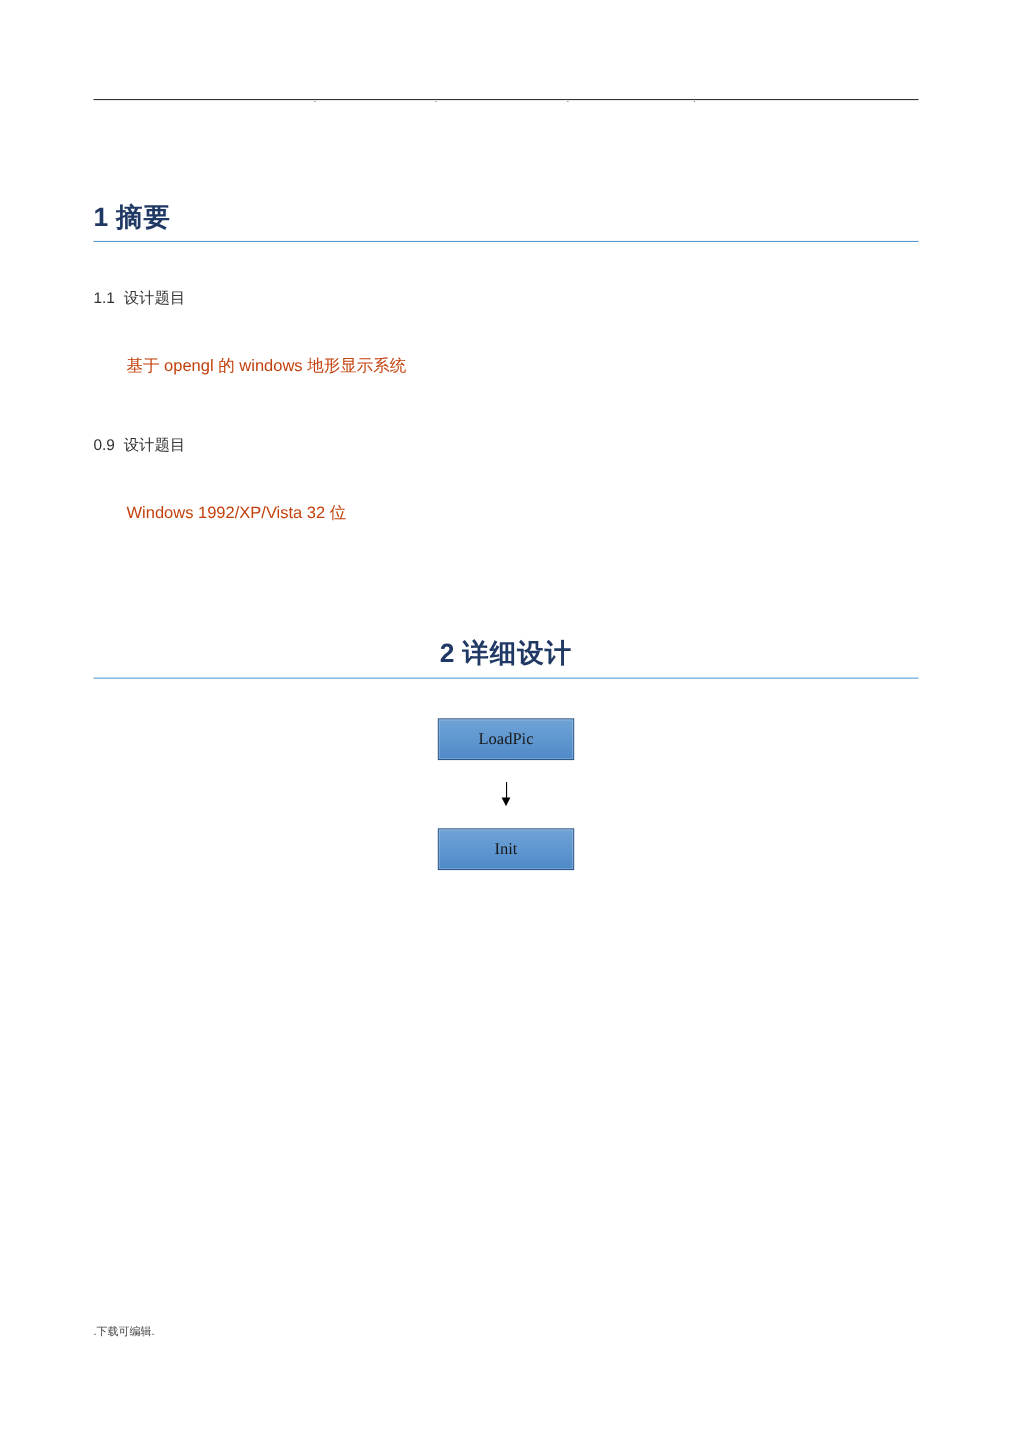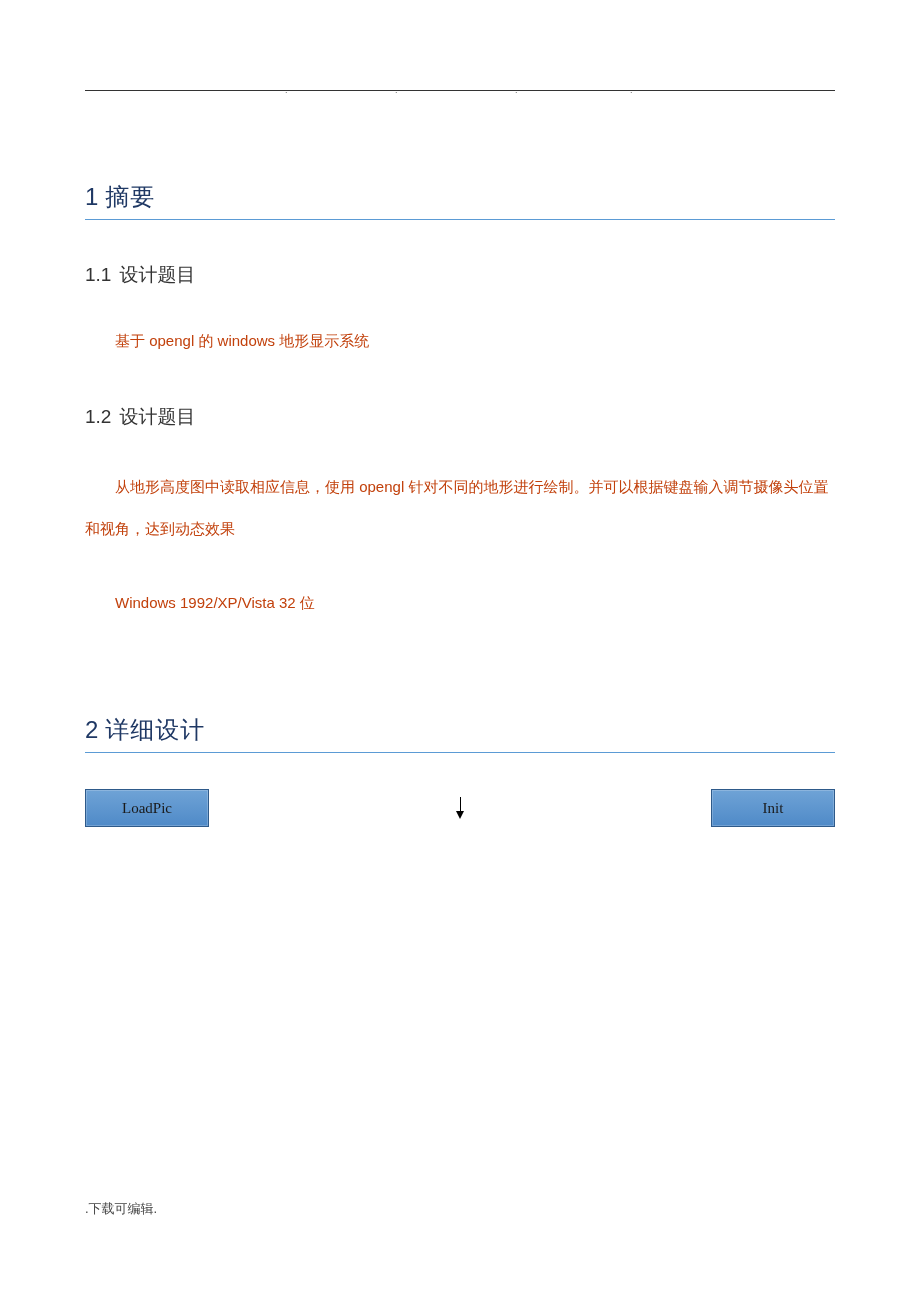--- a/index.html
+++ b/index.html
@@ -27,50 +27,49 @@
     height: 4px;
     font-size: 9px;
     color: #666;
   }
   .top-dots span {
     position: absolute;
     top: 0;
   }
   .h1 {
     font-size: 24px;
-    font-weight: normal;
+    font-weight: bold;
     color: #1f3864;
     margin-top: 90px;
     padding-bottom: 6px;
     border-bottom: 1px solid #5b9bd5;
     letter-spacing: 1px;
   }
   .h1 .num { margin-right: 6px; }
   .h2 {
-    font-size: 19px;
+    font-size: 14px;
     color: #333;
     margin-top: 42px;
     font-weight: normal;
   }
   .h2 .num { margin-right: 8px; }
   .body-text {
     font-size: 15px;
     color: #c2410c;
     margin-top: 40px;
     line-height: 2.8;
     text-indent: 2em;
   }
   .body-text.short { margin-top: 32px; padding-left: 2em; text-indent: 0; }
   .flowchart {
     margin-top: 36px;
     display: flex;
-    flex-direction: row;
+    flex-direction: column;
     align-items: center;
     gap: 20px;
-    justify-content: space-between;
   }
   .flow-box {
     width: 124px;
     height: 38px;
     background: linear-gradient(#6fa3d6, #4f8ac8);
     border: 1px solid #2e5a8a;
     display: flex;
     align-items: center;
     justify-content: center;
     font-family: "Times New Roman", serif;
@@ -99,21 +98,21 @@
     height: 0;
     margin-left: -4px;
     border-left: 4px solid transparent;
     border-right: 4px solid transparent;
     border-top: 8px solid #000;
   }
   .footer {
     position: absolute;
     left: 85px;
     bottom: 84px;
-    font-size: 13px;
+    font-size: 10px;
     color: #444;
   }
 </style>
 </head>
 <body>
 
 <div class="page">
 
   <div class="top-rule">
     <div class="top-dots">
@@ -127,28 +126,27 @@
   <div class="h1">
     <span class="num">1</span><span>摘要</span>
   </div>
 
   <div class="h2">
     <span class="num">1.1</span><span>设计题目</span>
   </div>
   <div class="body-text short">基于 opengl 的 windows 地形显示系统</div>
 
   <div class="h2">
-    <span class="num">1.2</span><span>设计题目</span>
+    <span class="num">0.9</span><span>设计题目</span>
   </div>
-  <div class="body-text" style="text-indent:2em; margin-top:36px;">从地形高度图中读取相应信息，使用 opengl 针对不同的地形进行绘制。并可以根据键盘输入调节摄像头位置和视角，达到动态效果</div>
 
 
   <div class="body-text short">Windows 1992/XP/Vista 32 位</div>
 
-  <div class="h1" style="margin-top:90px;">
+  <div class="h1" style="margin-top:90px;text-align:center;">
     <span class="num">2</span><span>详细设计</span>
   </div>
 
 
   <div class="flowchart">
     <div class="flow-box">LoadPic</div>
     <div class="flow-arrow">
       <div class="shaft"></div>
       <div class="head"></div>
     </div>

